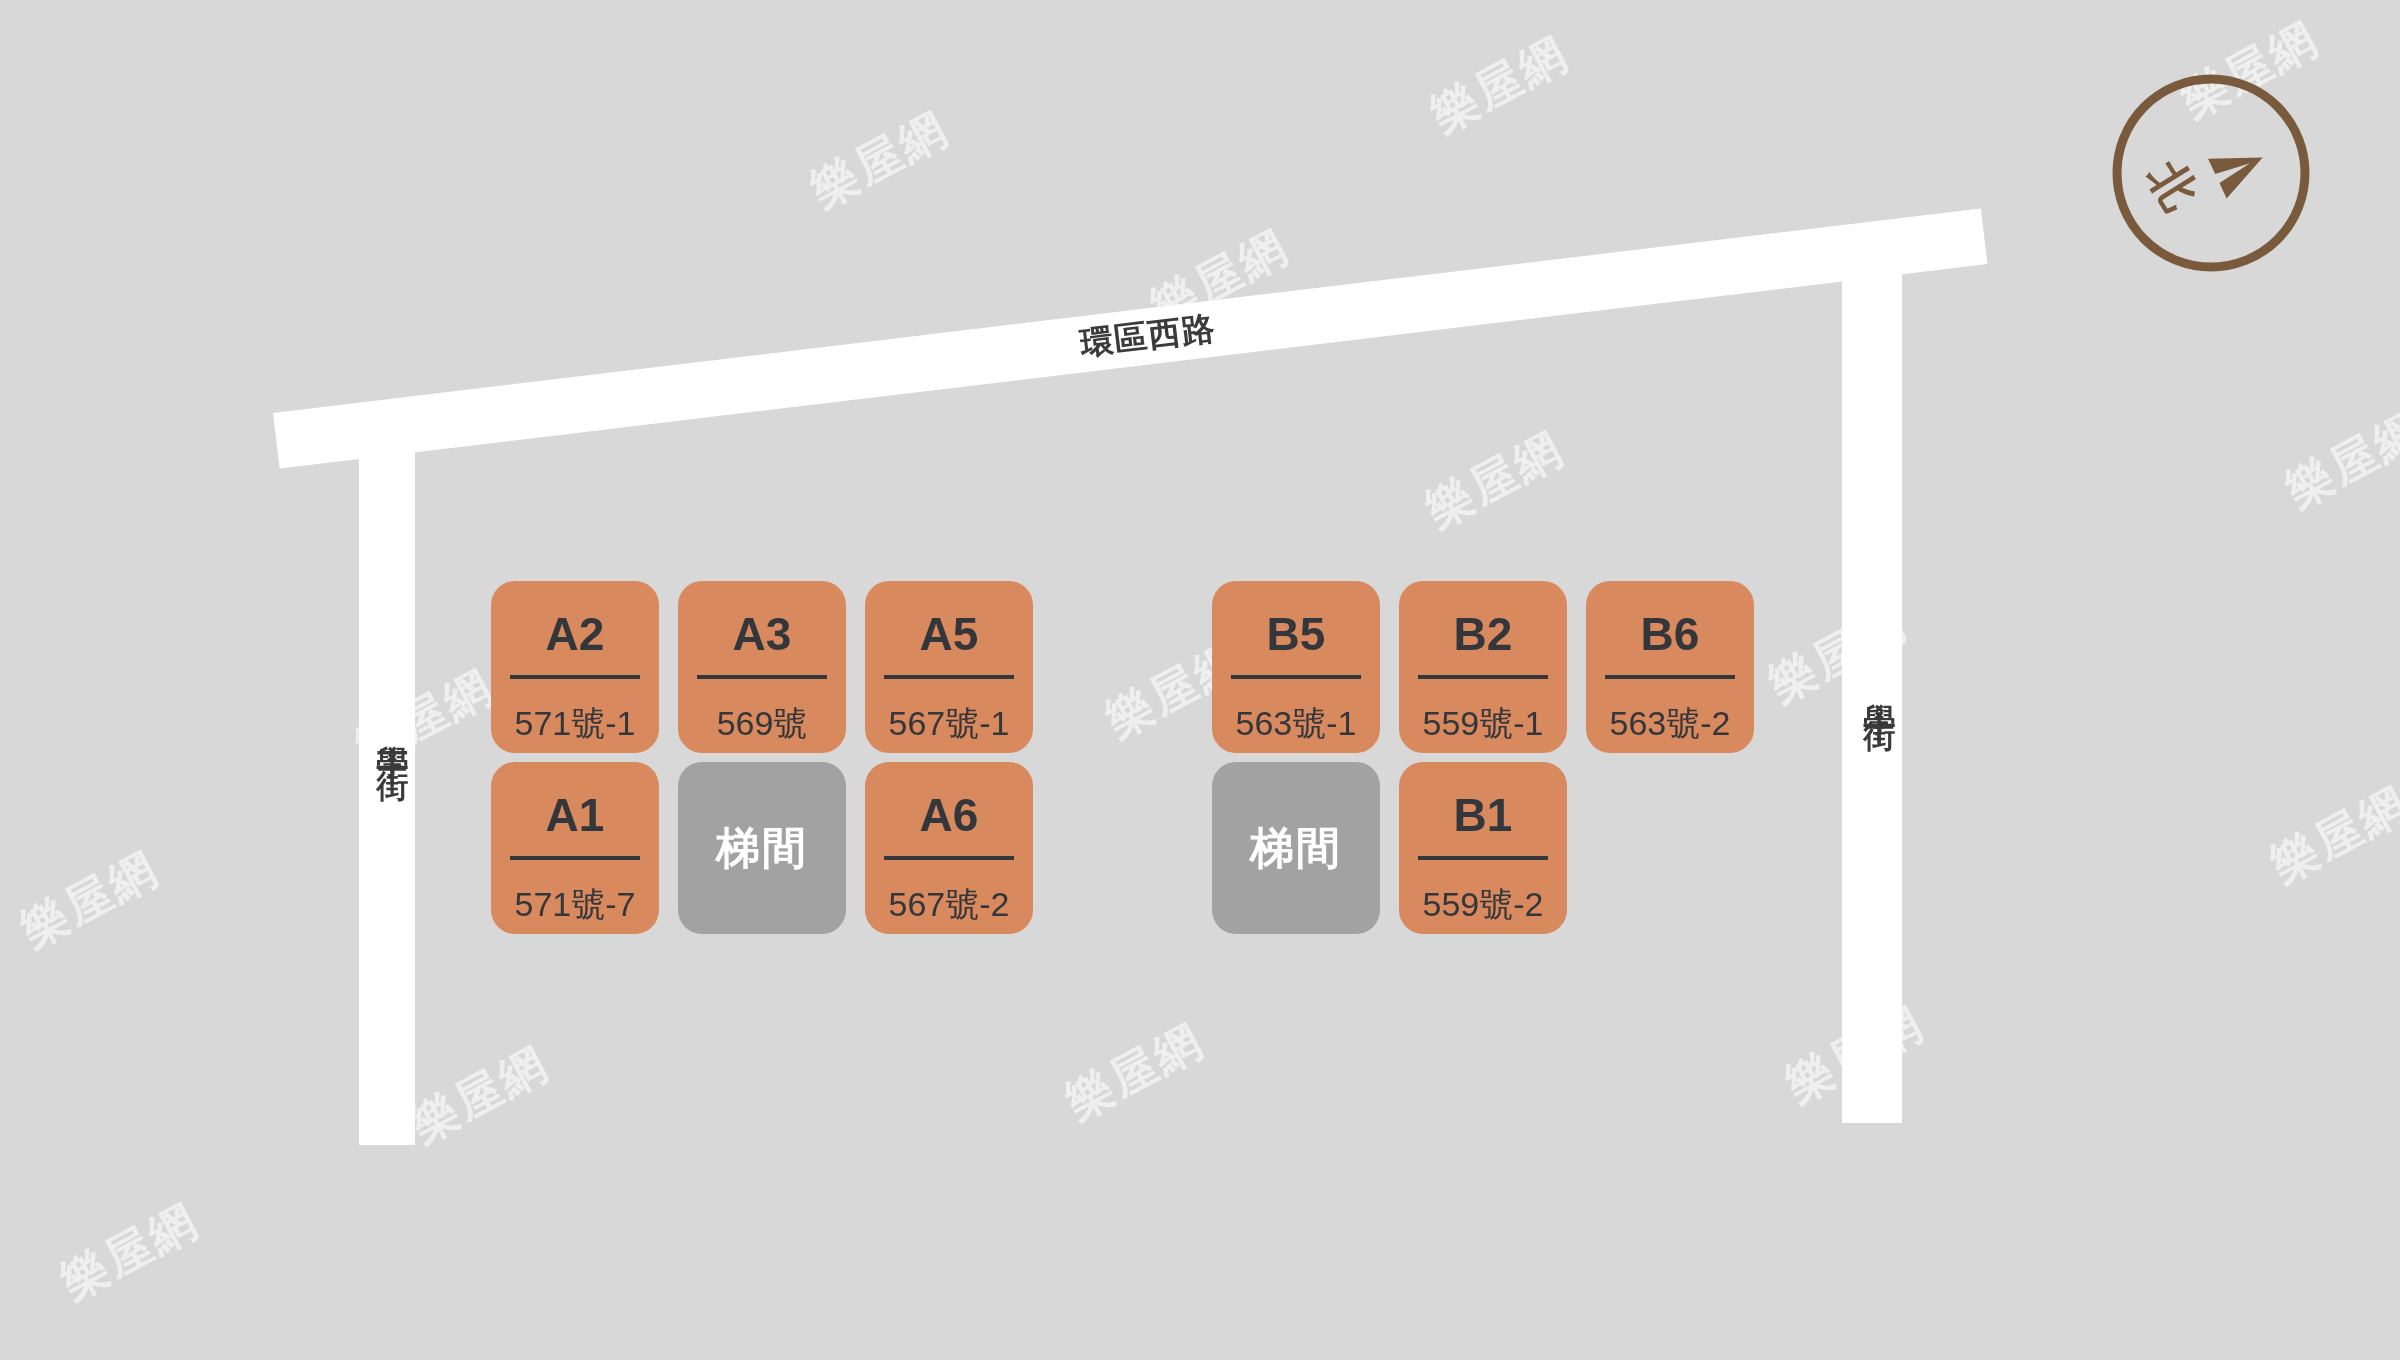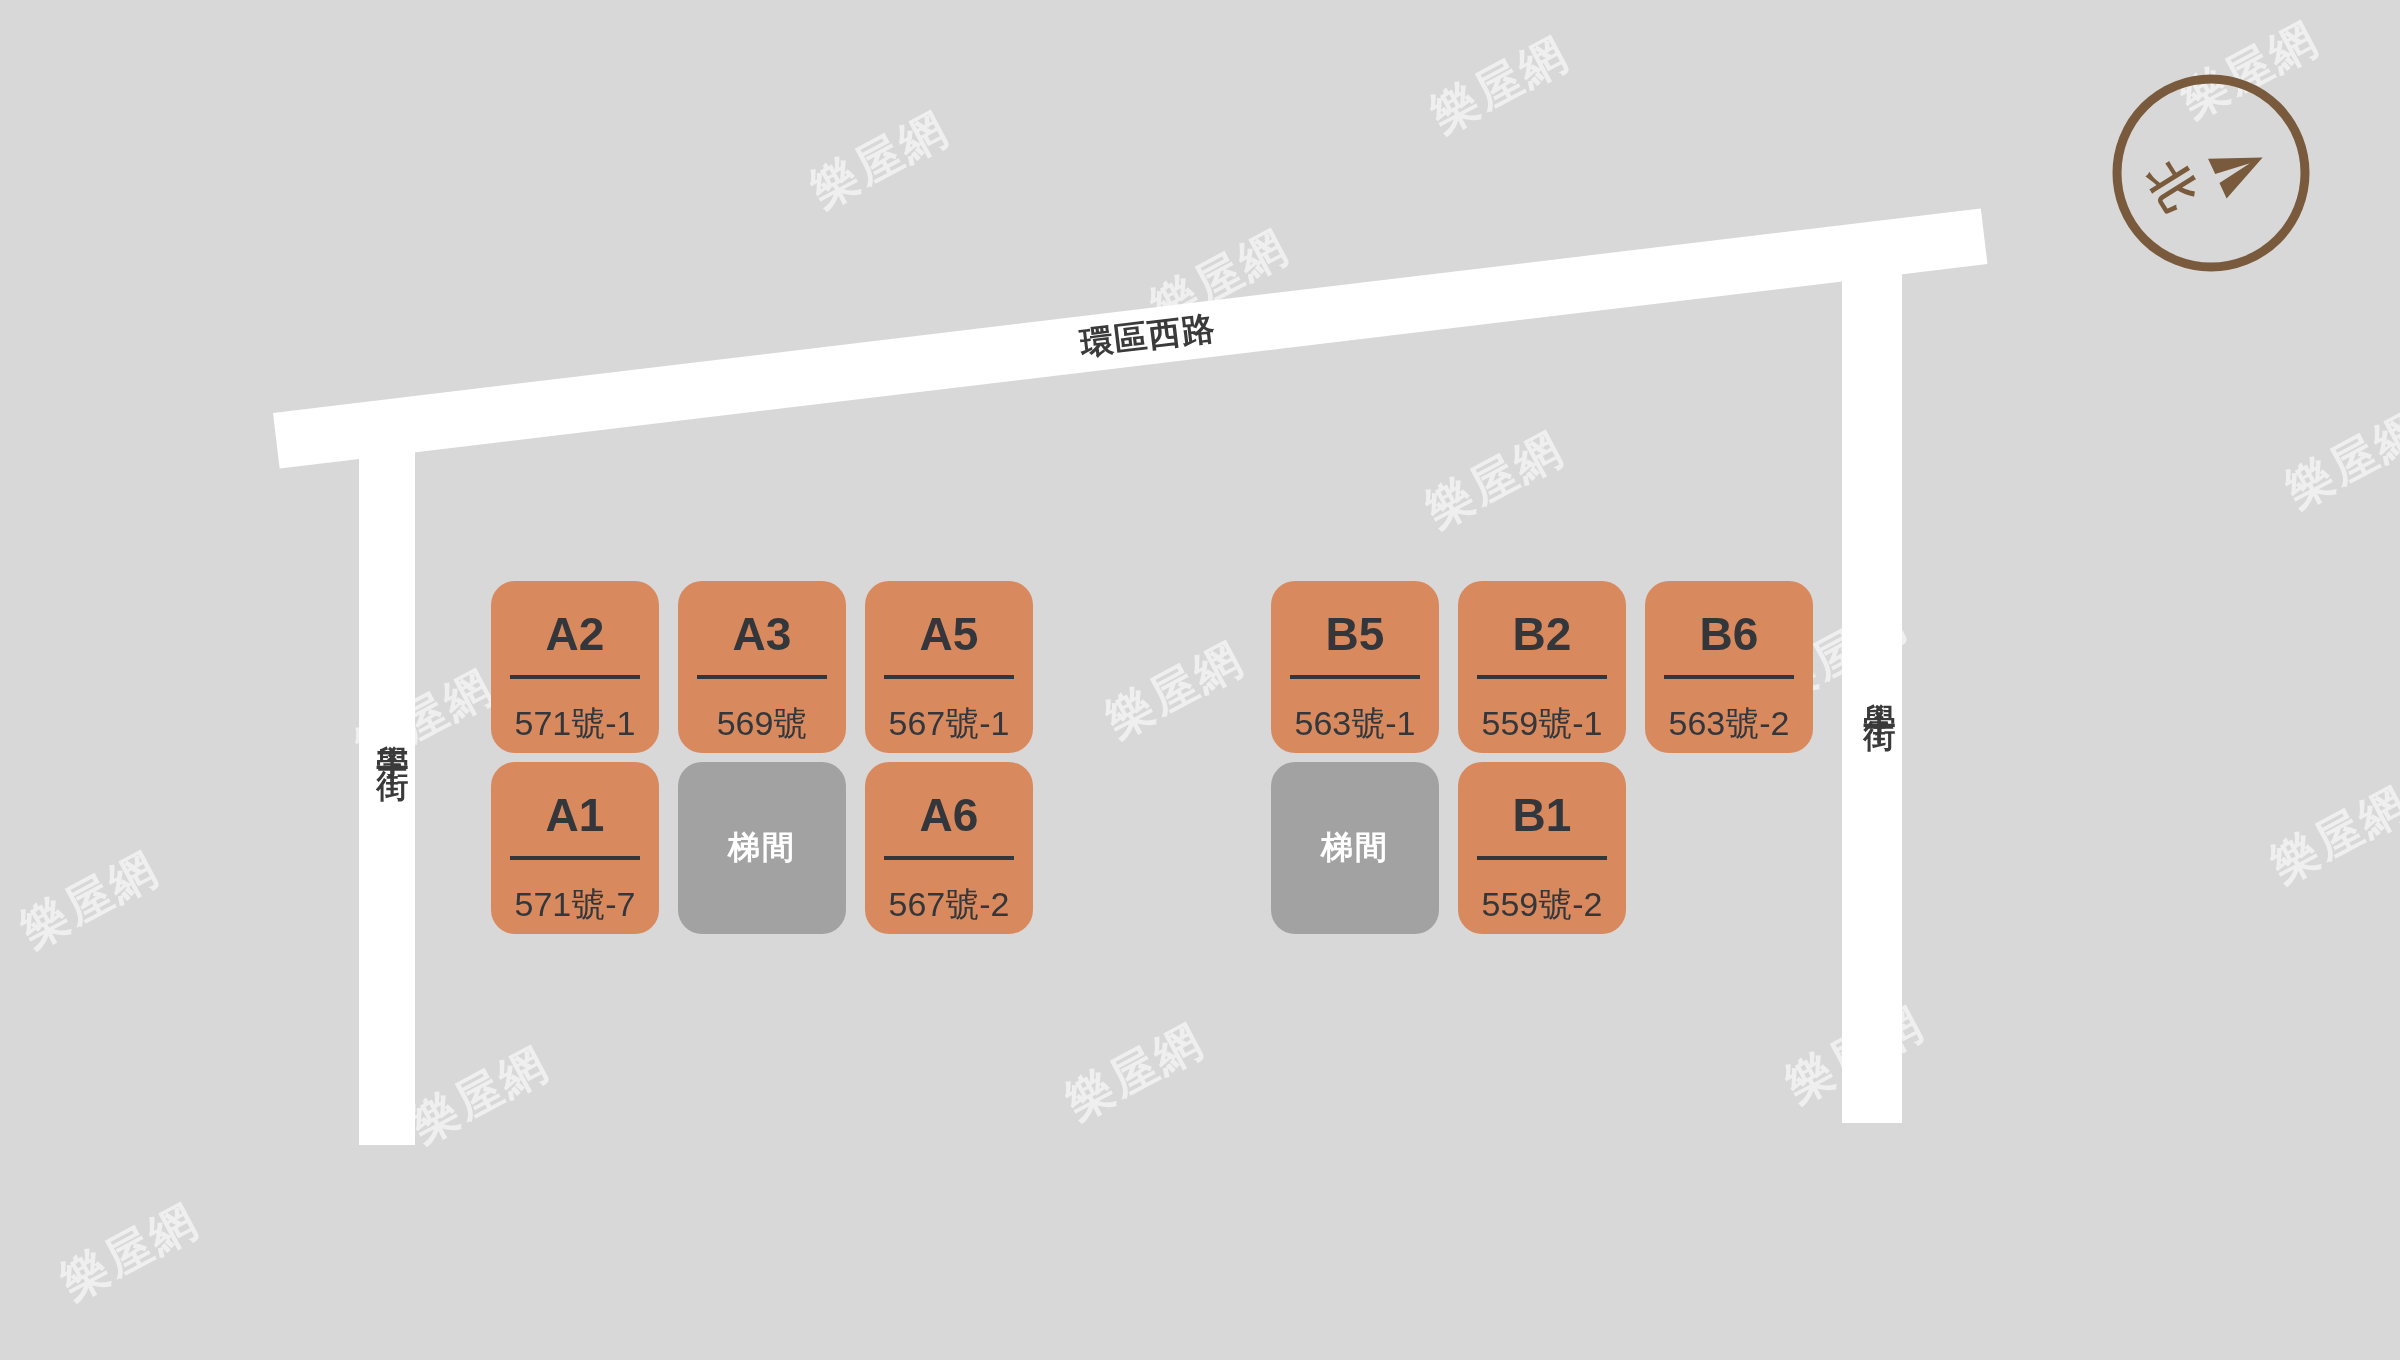--- a/index.html
+++ b/index.html
@@ -26,29 +26,29 @@
   .v-road-label{position:absolute;z-index:3;writing-mode:vertical-rl;text-orientation:upright;
       font-size:32px;font-weight:bold;letter-spacing:8px;color:var(--road_text);
       width:56px;text-align:center;display:flex;justify-content:center;}
   .v-label-left{left:359px;top:720px;}
   .v-label-right{left:1842px;top:678px;width:60px;}
 
   
   .block{position:absolute;top:581px;display:grid;grid-template-columns:repeat(3,168px);
       grid-auto-rows:172px;column-gap:19px;row-gap:9px;z-index:4;}
   .block-a{left:491px;}
-  .block-b{left:1271px;}
+  .block-b{left:1212px;}
   .unit-box{background:var(--unit);border-radius:24px;display:flex;flex-direction:column;
       align-items:center;padding-top:26px;box-sizing:border-box;}
   .unit-label{font-size:46px;line-height:54px;font-weight:bold;color:var(--text_dark);}
   .unit-divider{width:130px;height:4px;background:var(--text_dark);margin-top:14px;}
   .unit-address{font-size:34px;line-height:40px;color:var(--text_dark);margin-top:24px;white-space:nowrap;}
   .stairwell-box{background:var(--stairwell);border-radius:24px;display:flex;
       align-items:center;justify-content:center;}
-  .stairwell-label{color:#ffffff;font-size:32px;font-weight:bold;letter-spacing:2px;}
+  .stairwell-label{color:#ffffff;font-size:44px;font-weight:bold;letter-spacing:2px;}
 
   
   .compass{position:absolute;left:2112px;top:74px;width:198px;height:198px;z-index:5;}
 
   
   .footer{position:absolute;left:0;top:1263px;width:2400px;height:97px;background:var(--footer_bg);
       display:flex;align-items:center;box-sizing:border-box;padding-left:59px;padding-right:60px;z-index:6;}
   .footer .district{font-size:40px;font-weight:bold;color:#ffffff;}
   .footer .project{font-size:40px;font-weight:bold;color:var(--accent_orange);margin-left:62px;}
   .footer .copyright{margin-left:auto;font-size:31px;color:#fafafa;white-space:nowrap;}

